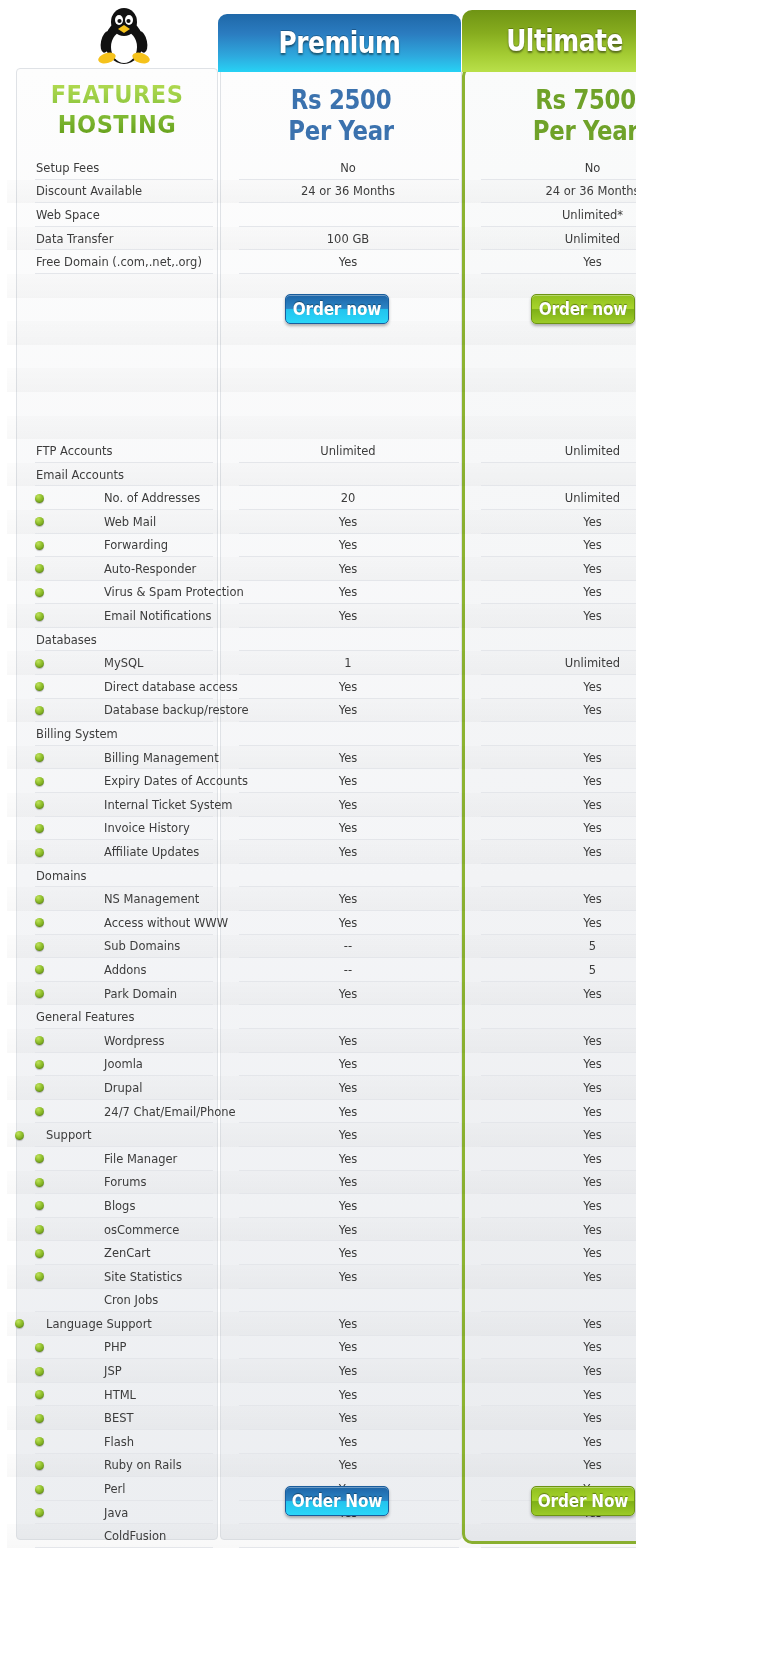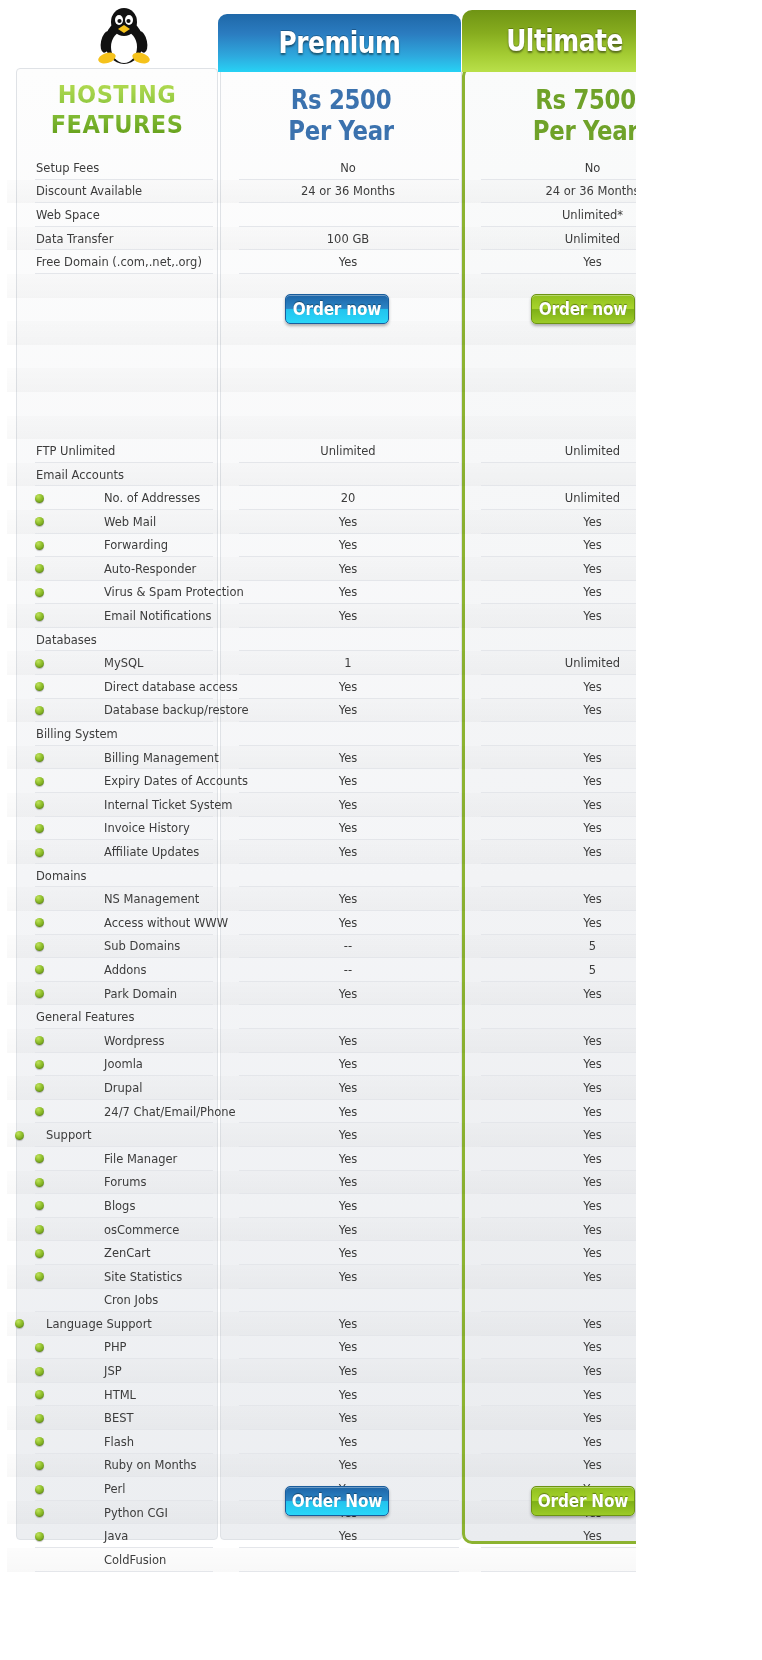--- a/index.html
+++ b/index.html
@@ -216,22 +216,22 @@
         <div>VALUE</div>
       </div>
     </div>
   </div>
 
   <div class="panel panel-features"></div>
   <div class="panel panel-premium"></div>
   <div class="panel panel-ultimate"></div>
 
   <div class="features-title">
+    <div>FEATURES</div>
     <div>HOSTING</div>
-    <div>FEATURES</div>
   </div>
   <div class="price price-premium">
     <div>Rs 2500</div>
     <div>Per Year</div>
   </div>
   <div class="price price-ultimate">
     <div>Rs 7500</div>
     <div>Per Year</div>
   </div>
 
@@ -332,21 +332,21 @@
           <span></span>
         </div>
         <div class="cell-val prem"></div>
         <div class="cell-val ult"></div>
       </div>
       <div class="row">
         <div class="sep s-feat"></div>
         <div class="sep s-prem"></div>
         <div class="sep s-ult"></div>
         <div class="cell-feature lvl0">
-          <span>FTP Unlimited</span>
+          <span>FTP Accounts</span>
         </div>
         <div class="cell-val prem">Unlimited</div>
         <div class="cell-val ult">Unlimited</div>
       </div>
       <div class="row alt">
         <div class="sep s-feat"></div>
         <div class="sep s-prem"></div>
         <div class="sep s-ult"></div>
         <div class="cell-feature lvl0">
           <span>Email Accounts</span>
@@ -800,43 +800,32 @@
         </div>
         <div class="cell-val prem">Yes</div>
         <div class="cell-val ult">Yes</div>
       </div>
       <div class="row alt">
         <div class="sep s-feat"></div>
         <div class="sep s-prem"></div>
         <div class="sep s-ult"></div>
         <div class="cell-feature lvl1">
           <span class="bullet"></span>
-          <span>Ruby on Months</span>
+          <span>Ruby on Rails</span>
         </div>
         <div class="cell-val prem">Yes</div>
         <div class="cell-val ult">Yes</div>
       </div>
       <div class="row">
         <div class="sep s-feat"></div>
         <div class="sep s-prem"></div>
         <div class="sep s-ult"></div>
         <div class="cell-feature lvl1">
           <span class="bullet"></span>
           <span>Perl</span>
-        </div>
-        <div class="cell-val prem">Yes</div>
-        <div class="cell-val ult">Yes</div>
-      </div>
-      <div class="row alt">
-        <div class="sep s-feat"></div>
-        <div class="sep s-prem"></div>
-        <div class="sep s-ult"></div>
-        <div class="cell-feature lvl1">
-          <span class="bullet"></span>
-          <span>Python CGI</span>
         </div>
         <div class="cell-val prem">Yes</div>
         <div class="cell-val ult">Yes</div>
       </div>
       <div class="row">
         <div class="sep s-feat"></div>
         <div class="sep s-prem"></div>
         <div class="sep s-ult"></div>
         <div class="cell-feature lvl1">
           <span class="bullet"></span>

